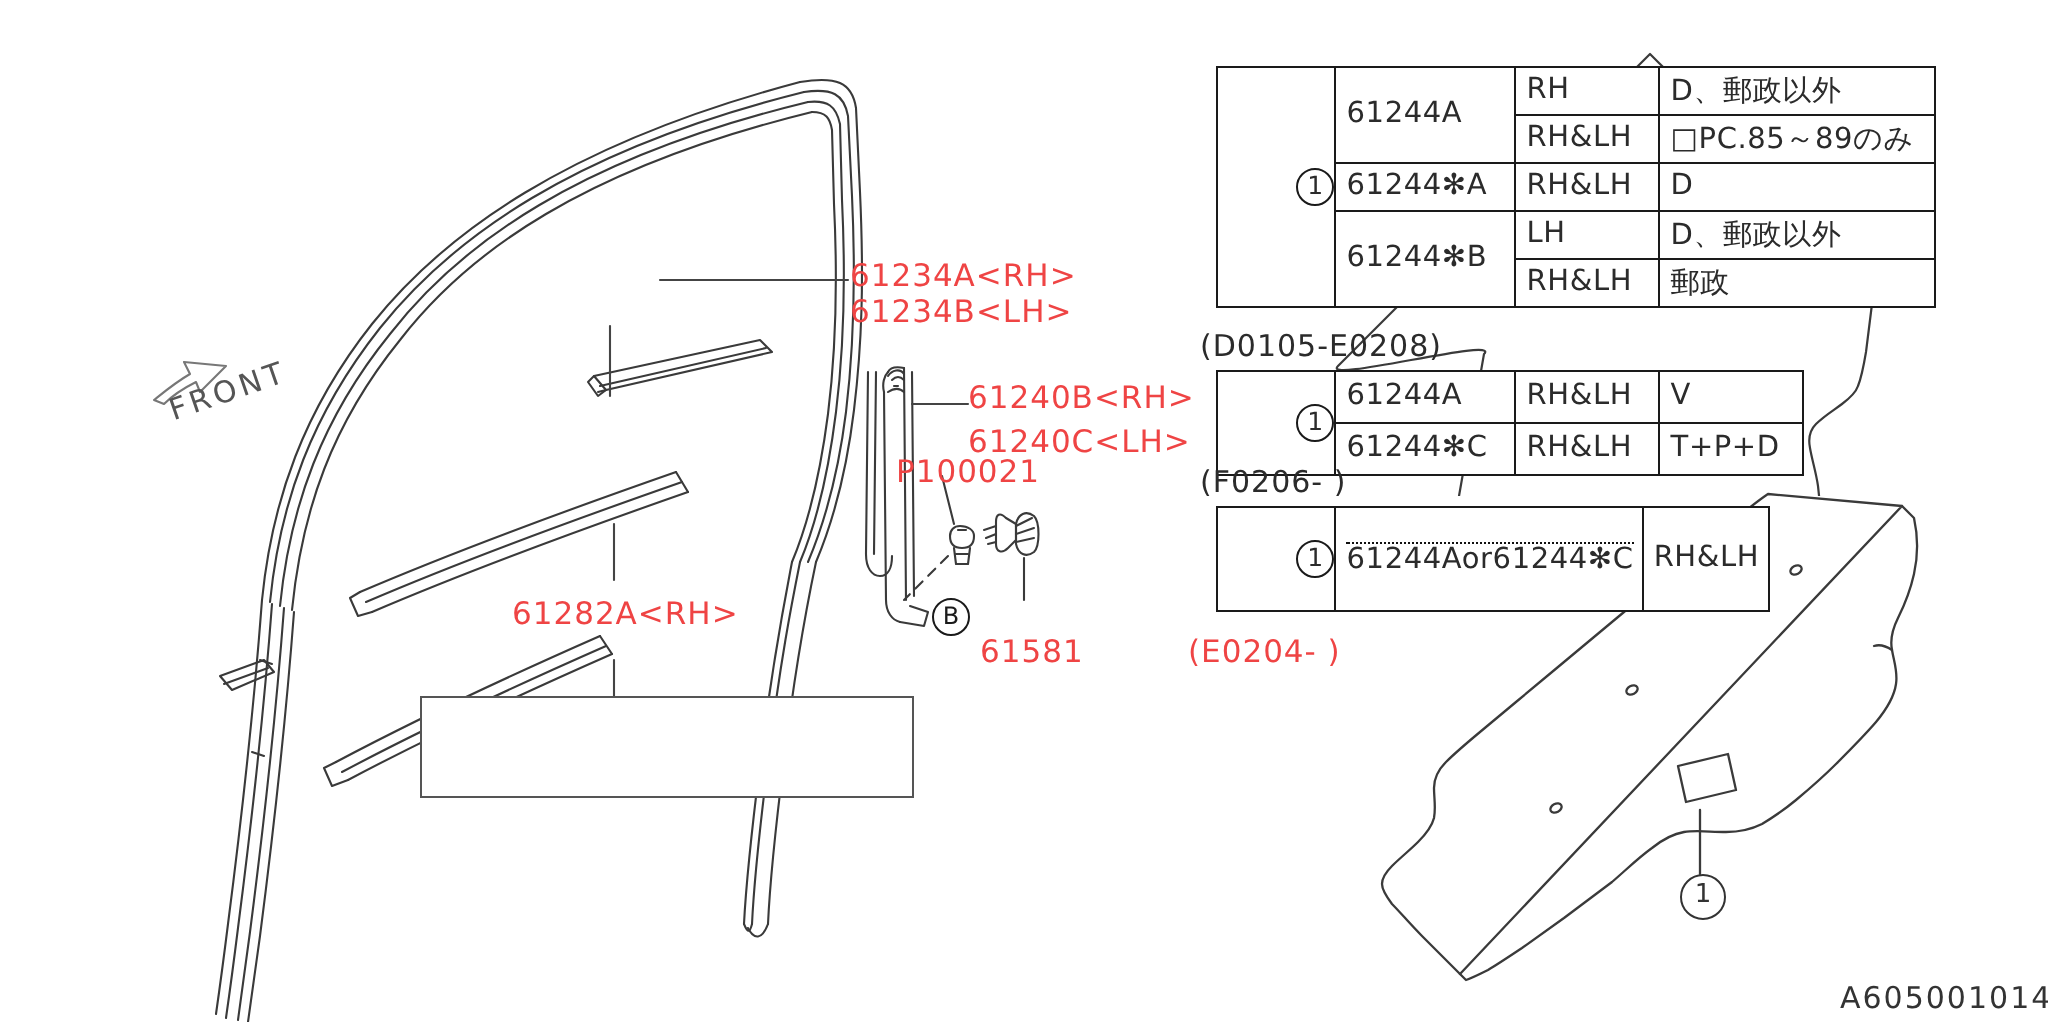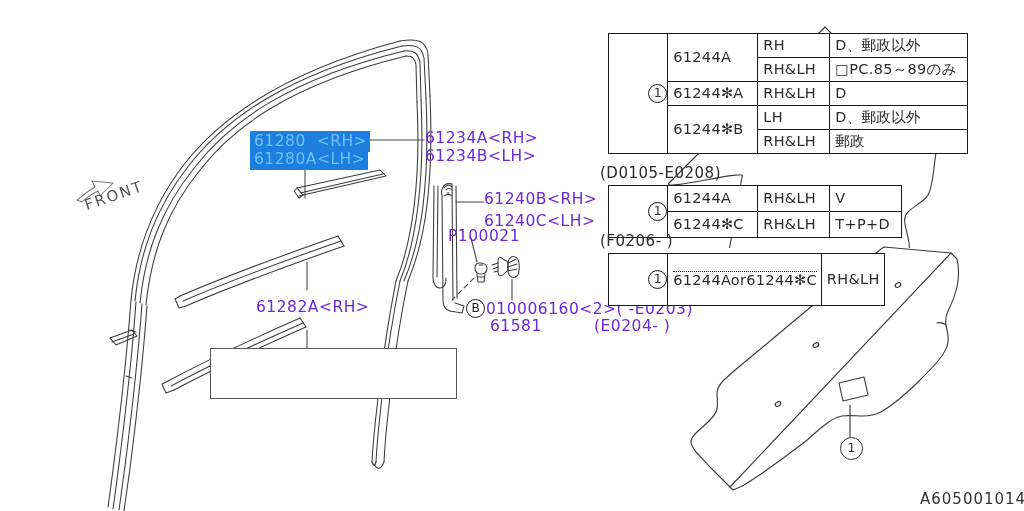--- a/index.html
+++ b/index.html
@@ -8,21 +8,21 @@
     font-family:"DejaVu Sans","Liberation Sans",sans-serif;
     color:#1a1a1a;overflow:hidden;position:relative;
   }
   #root{position:absolute;inset:0;}
   .layer{position:absolute;inset:0;}
   svg{display:block;}
 
   .lbl{
     position:absolute;
     font-family:"DejaVu Sans","Liberation Sans",sans-serif;
-    font-size:15.5px;letter-spacing:.5px;color:#6d28d9;
+    font-size:15.5px;letter-spacing:.5px;color:#ef4444;
     white-space:pre;line-height:18px;
   }
 
   
   .hl{
     position:absolute;background:#1c7fe0;color:#6fc1f5;
     padding:1px 3px 2px 4px;line-height:18px;white-space:pre;
     font-size:15.5px;letter-spacing:.5px;
   }
 
@@ -283,37 +283,34 @@
       <ellipse cx="778" cy="404" rx="3" ry="2.1" transform="rotate(-28 778 404)"></ellipse>
 
       <path d="M839,383 L864,377 L868,395 L843,401 Z"></path>
 
       <path d="M850,405 L850,437"></path>
     </g>
   </svg>
 
   <div class="front-txt" style="left:88px;top:196px;">FRONT</div>
 
-  <div class="hl" style="left:250px;top:131px;">61280  &lt;RH&gt;</div>
-  <div class="hl" style="left:250px;top:149px;">61280A&lt;LH&gt;</div>
 
   <div class="lbl" style="left:425px;top:129px;">61234A&lt;RH&gt;</div>
   <div class="lbl" style="left:425px;top:147px;">61234B&lt;LH&gt;</div>
 
   <div class="lbl" style="left:484px;top:190px;">61240B&lt;RH&gt;</div>
   <div class="lbl" style="left:484px;top:212px;">61240C&lt;LH&gt;</div>
 
   <div class="lbl" style="left:448px;top:227px;">P100021</div>
 
   <div class="lbl" style="left:256px;top:298px;">61282A&lt;RH&gt;</div>
   <div class="lbl" style="left:256px;top:316px;margin-top:30px;">61282B&lt;LH&gt;</div>
 
   <div style="position:absolute;left:466px;top:299px;display:flex;align-items:center;gap:1px;">
     <span class="circ b">B</span>
-    <span class="lbl" style="position:relative;left:0;top:0;">010006160&lt;2&gt;( -E0203)</span>
   </div>
   <div class="lbl" style="left:490px;top:317px;">61581</div>
   <div class="lbl" style="left:594px;top:317px;">(E0204- )</div>
 
   <div class="note-box" style="left:210px;top:348px;width:228px;">
   </div>
 
   <div class="callout-circ" style="left:840px;top:437px;">1</div>
 
   <table class="spec" style="left:608px;top:33px;">

